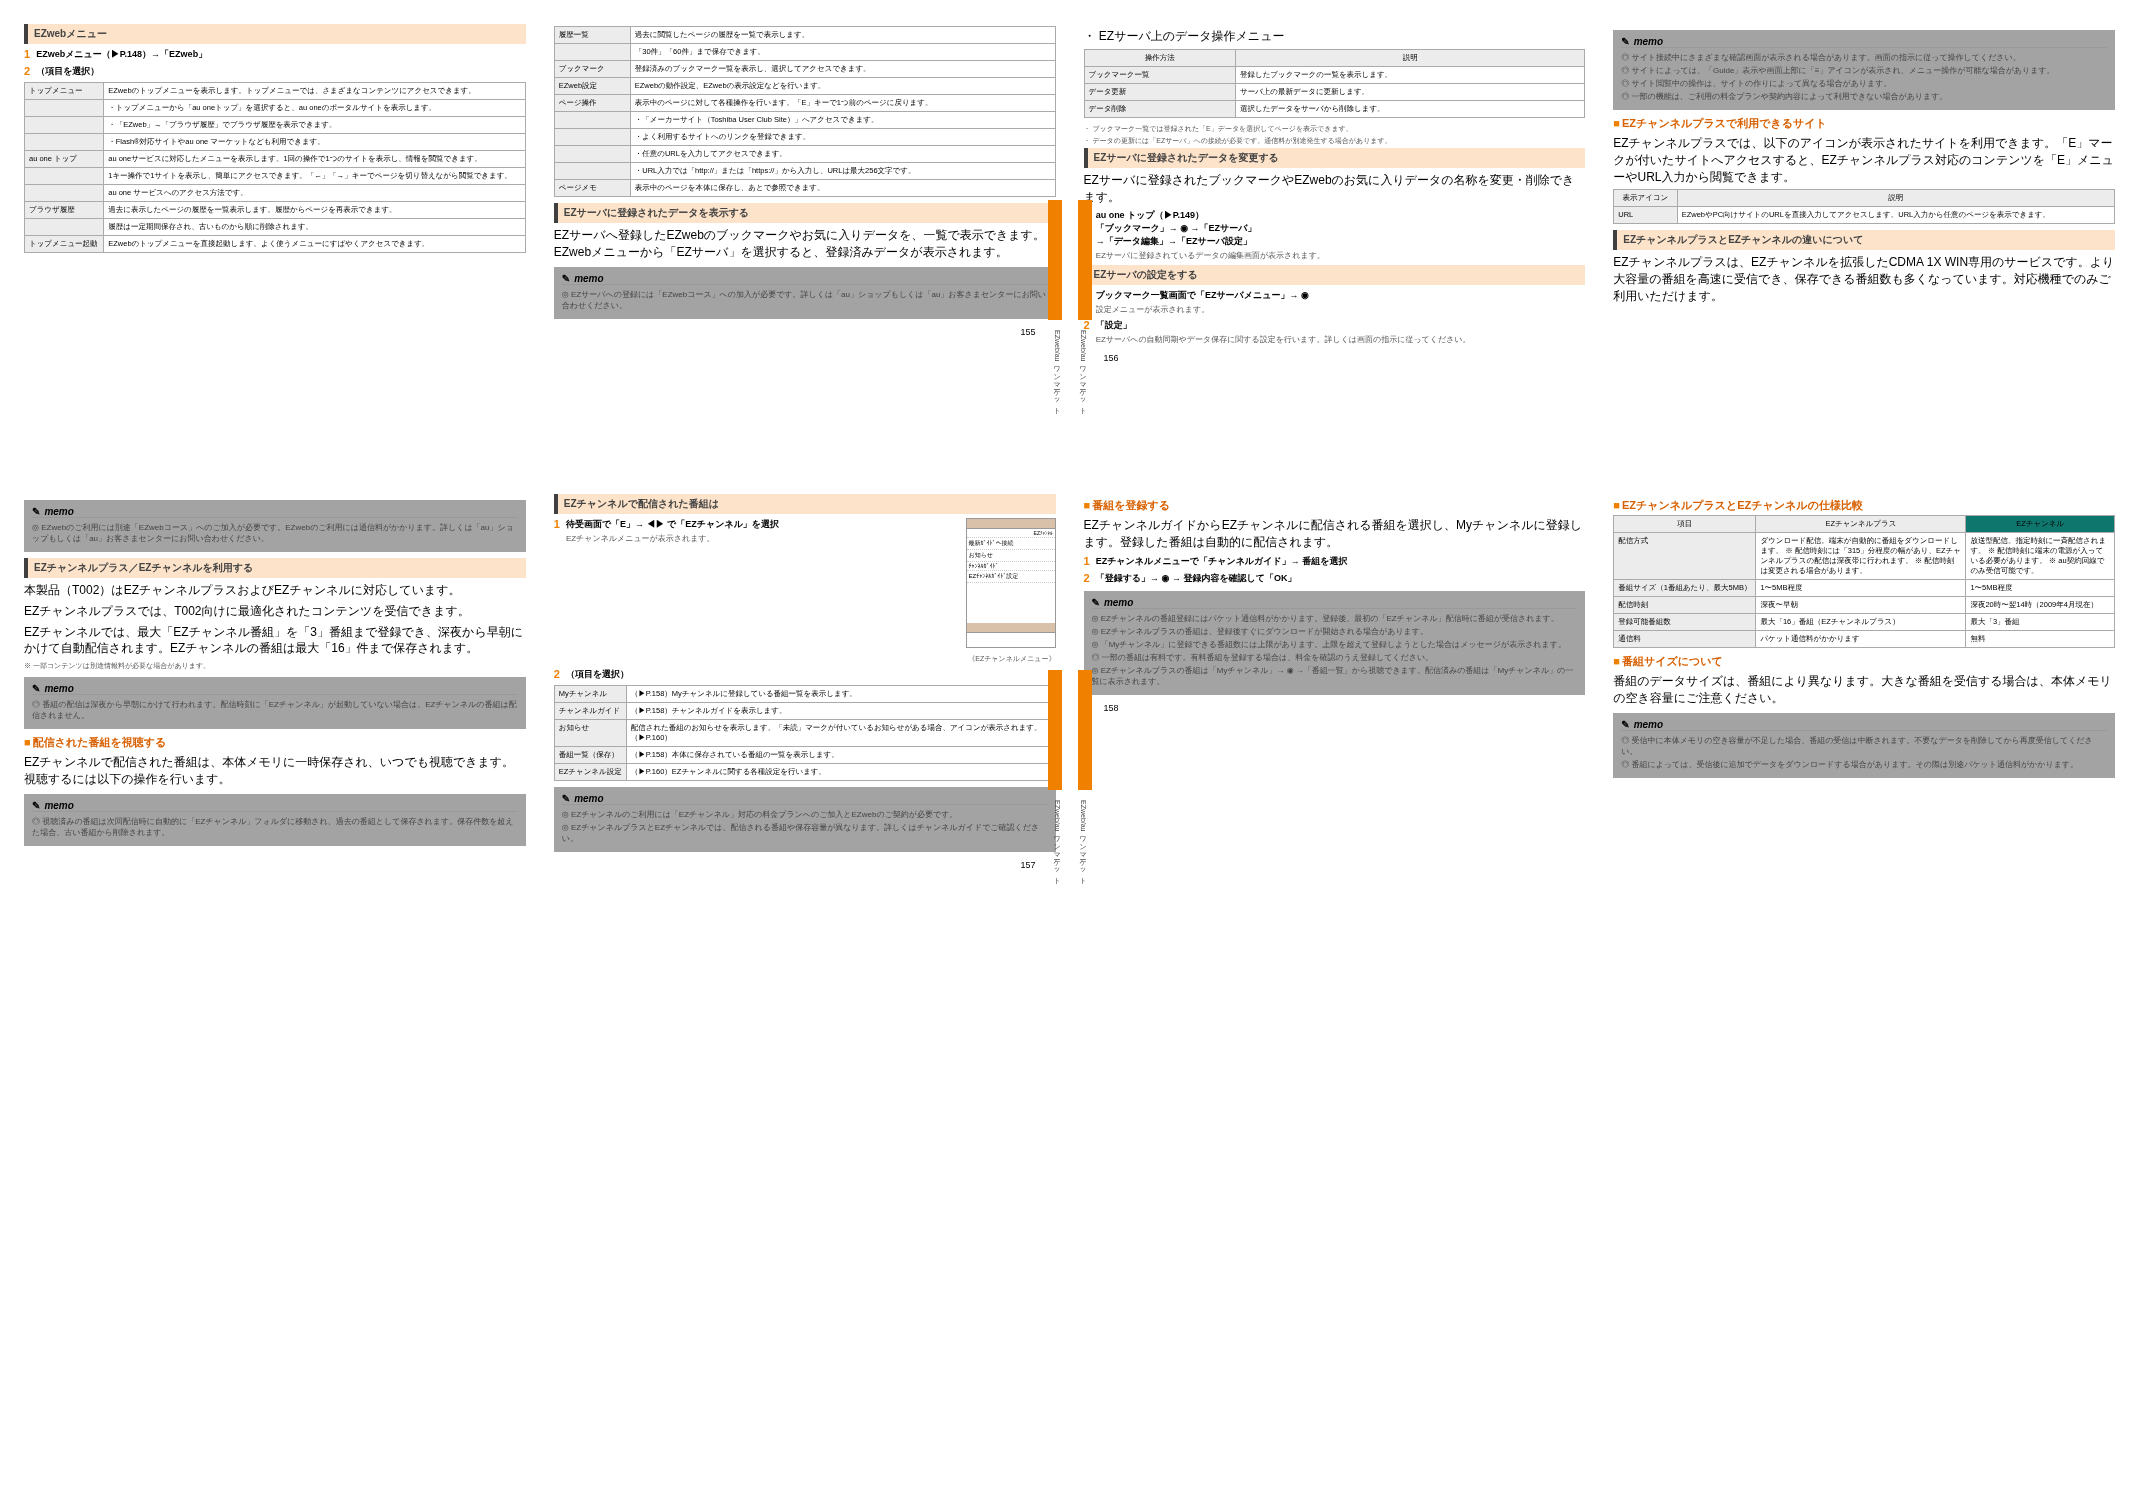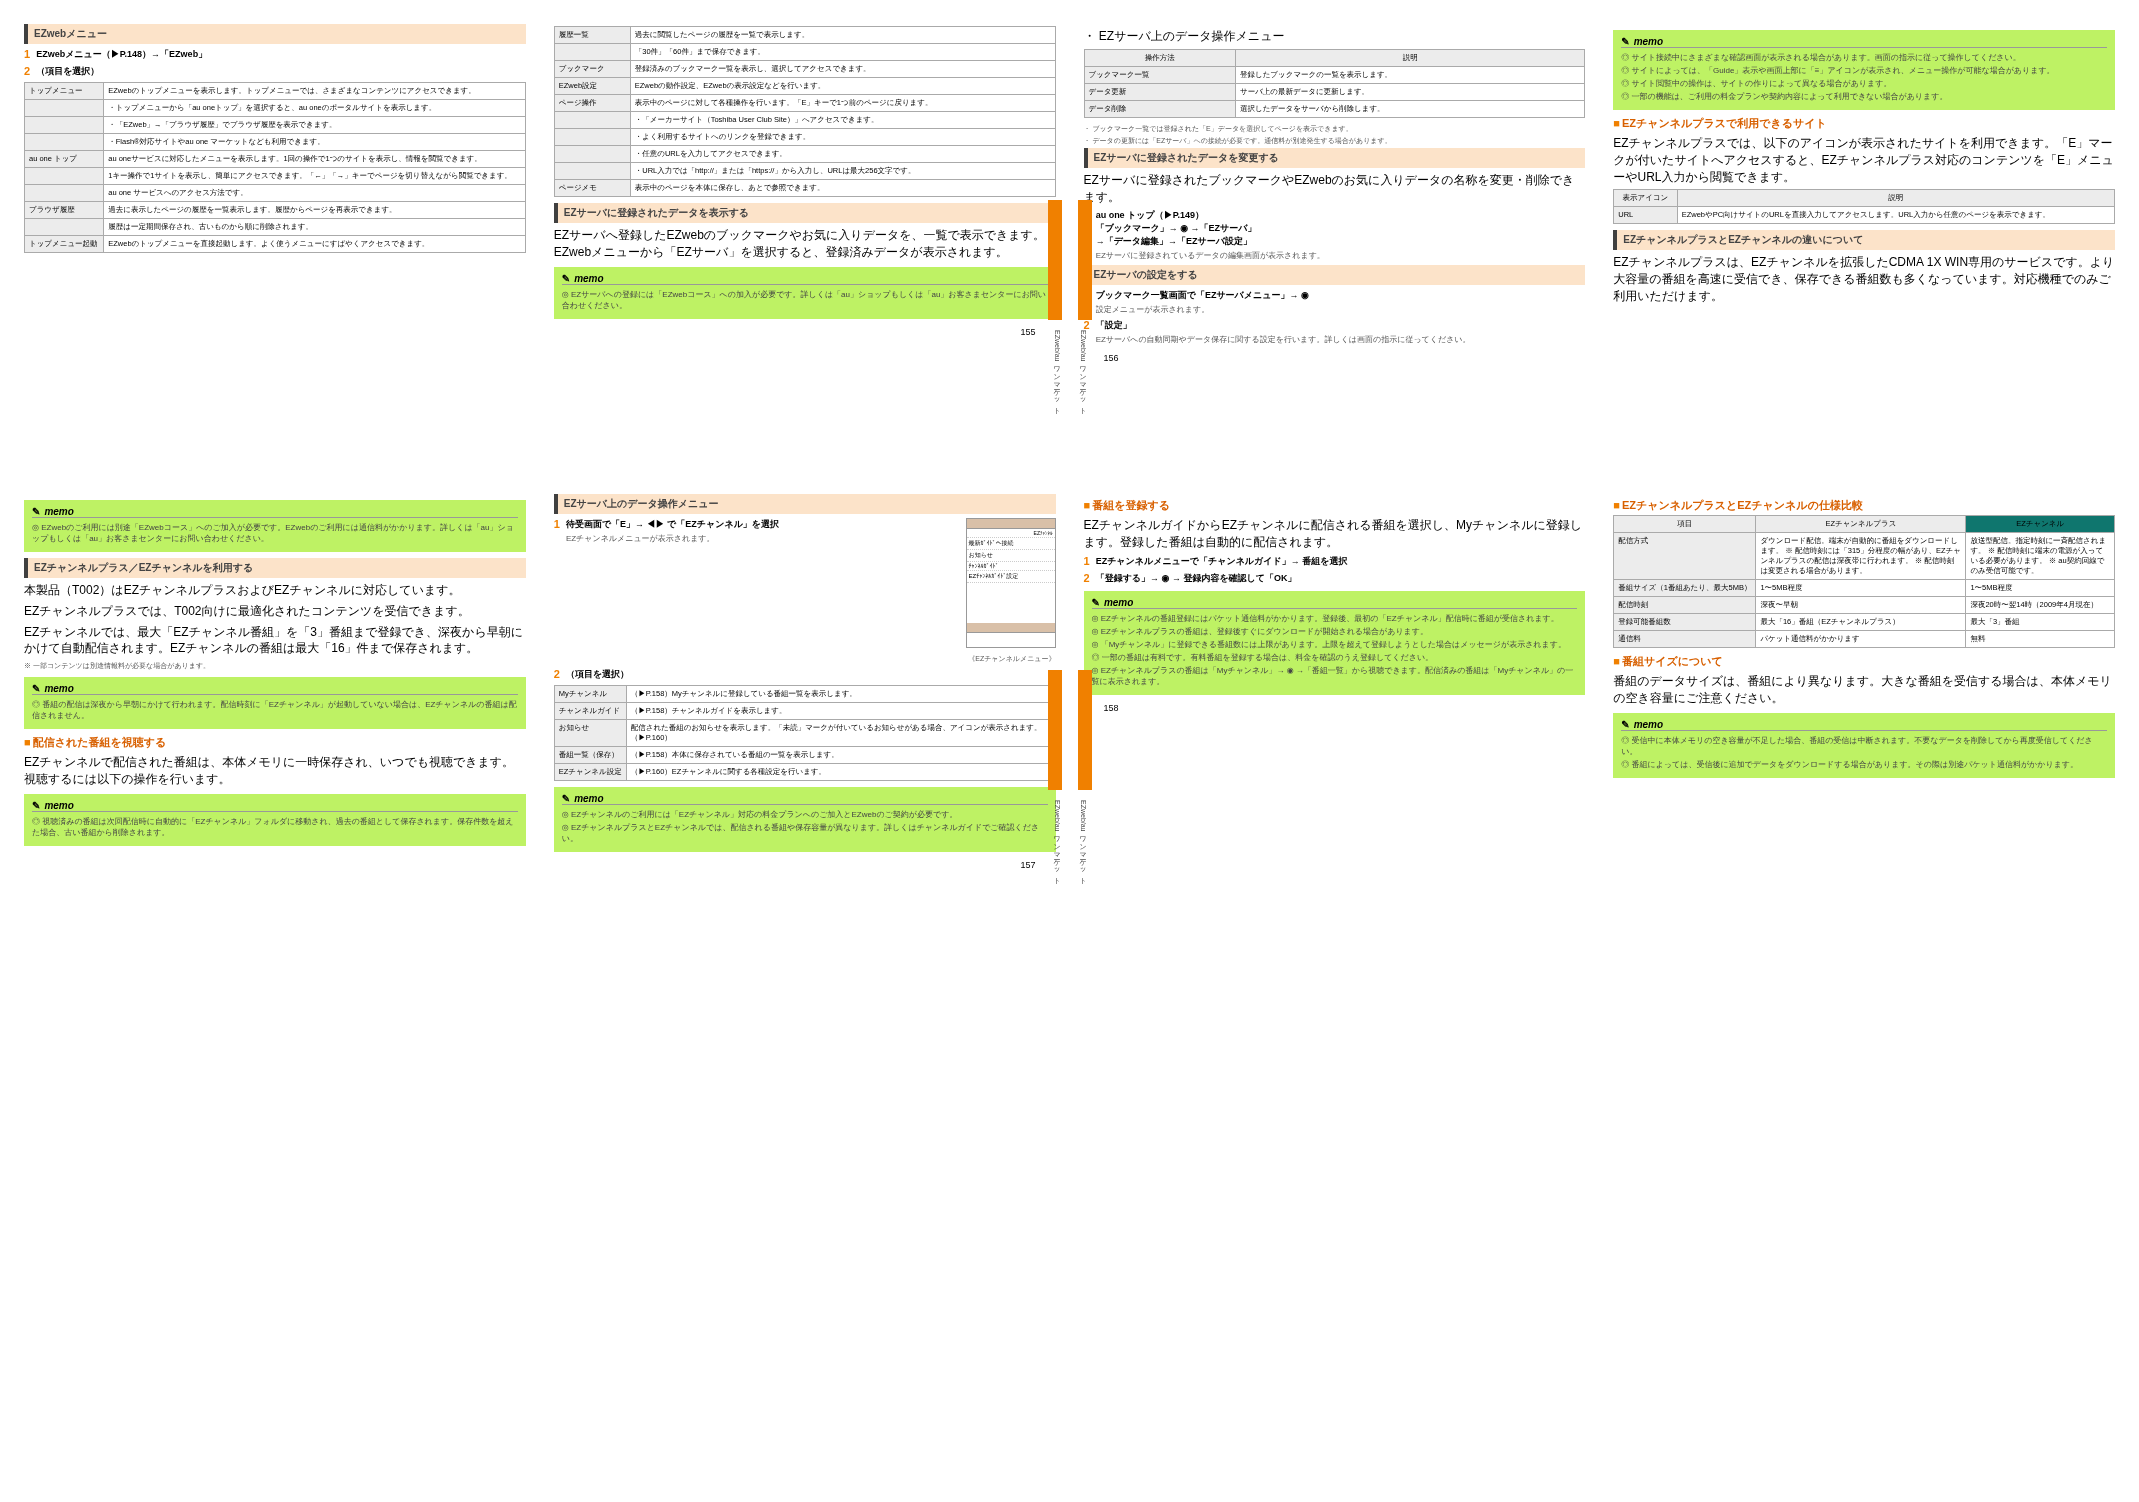--- a/index.html
+++ b/index.html
@@ -61,21 +61,21 @@
     padding: 3px 4px;
     vertical-align: top;
     text-align: left;
   }
   table.tbl td:first-child, table.tbl th:first-child {
     background: #ECECEC;
     white-space: nowrap;
   }
   table.tbl tr.hdr td, table.tbl tr.hdr th { background: #ECECEC; text-align: center; }
   .memo {
-    background: #bef264;
+    background: #a3a3a3;
     padding: 6px 8px;
     margin: 6px 0;
     font-size: 8px;
     color: #444;
   }
   .memo-title {
     font-style: italic;
     font-weight: bold;
     border-bottom: 1px solid #999;
     margin-bottom: 4px;
@@ -358,21 +358,21 @@
       <ul>
           <li>視聴済みの番組は次回配信時に自動的に「EZチャンネル」フォルダに移動され、過去の番組として保存されます。保存件数を超えた場合、古い番組から削除されます。</li>
         </ul>
     </div>
   </div>
 
   <div class="page clearfix">
     <div class="side-tab-r">
       <span class="lbl">EZweb/auワンマーケット</span>
     </div>
-    <div class="sec-head">EZサーバ上のデータ操作メニュー</div>
+    <div class="sec-head">EZチャンネルで配信された番組は</div>
 
     <div class="mock-screen">
       <div class="bar"></div>
       <div class="row" style="text-align:right;font-size:5px">EZﾁｬﾝﾈﾙ</div>
       <div class="row">最新ｶﾞｲﾄﾞへ接続</div>
       <div class="row">お知らせ</div>
       <div class="row">ﾁｬﾝﾈﾙｶﾞｲﾄﾞ</div>
       <div class="row">EZﾁｬﾝﾈﾙｶﾞｲﾄﾞ設定</div>
       <div style="height:40px"></div>
       <div class="bar"></div>

